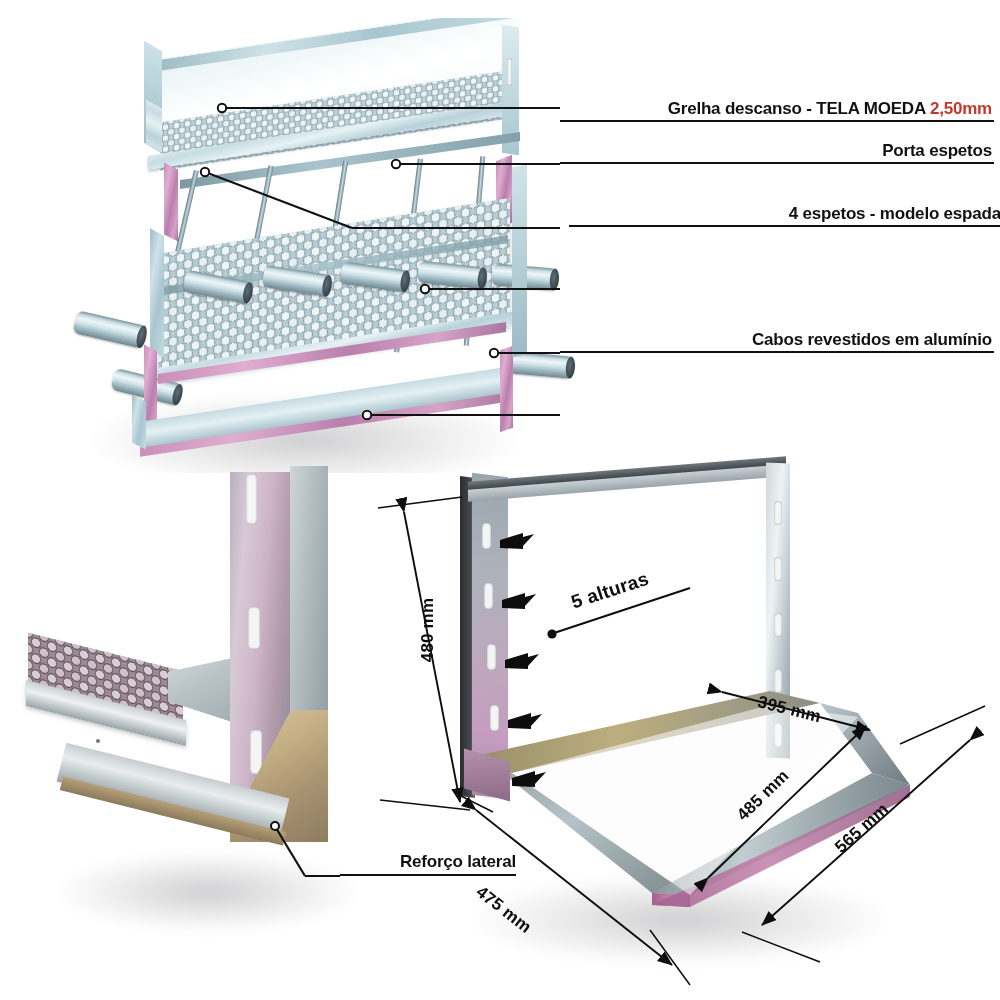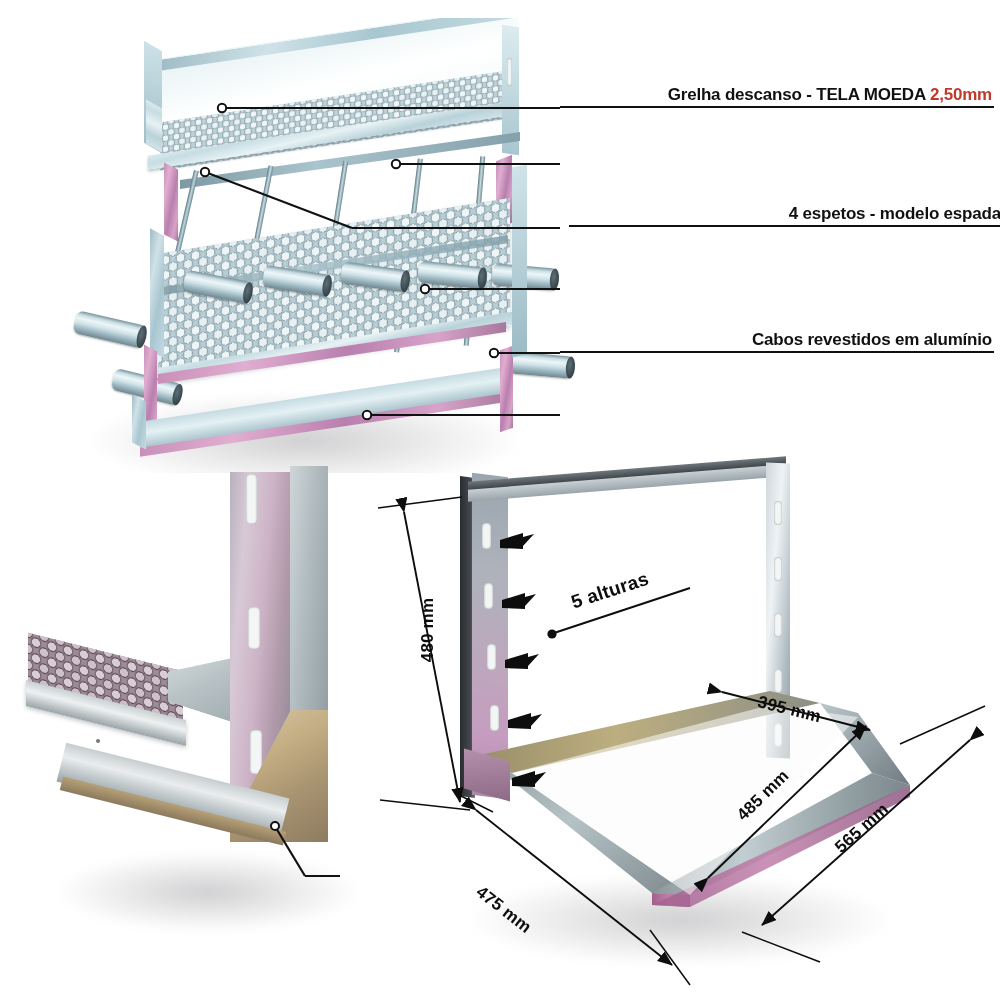--- a/index.html
+++ b/index.html
@@ -206,25 +206,29 @@
     <div class="abs metal-side" style="left:80px; top:376px; width:372px; height:30px; transform:skewY(-8.5deg);
                 background:linear-gradient(180deg,#c5dbe2 0%, #e4f1f4 40%, #9cb9c3 100%);"></div>
     <div class="abs metal-pink" style="left:80px; top:402px; width:372px; height:9px; transform:skewY(-8.5deg);"></div>
     <div class="abs metal-pink" style="left:440px; top:330px; width:13px; height:82px; transform:skewY(-20deg);"></div>
     <div class="abs metal-side" style="left:72px; top:380px; width:14px; height:48px; transform:skewY(26deg);"></div>
 
     <div class="abs metal-side" style="left:452px; top:148px; width:15px; height:190px; transform:skewY(-10deg);
                 background:linear-gradient(180deg,#cfe3e9,#9dbbc5);"></div>
   </div>
 
-  <div class="callout" style="left:560px; top:86px; width:434px;">
+  <div class="callout" style="left:560px; top:100px; width:434px;">
     <span class="txt label-text"><span>Grelha descanso - TELA MOEDA </span><span class="red">2,50mm</span></span>
     <span class="rule"></span>
   </div>
 
+  <div class="callout" style="left:560px; top:142px; width:434px;">
+    <span class="txt label-text"><span>Porta espetos</span><span class="red"></span></span>
+    <span class="rule"></span>
+  </div>
 
   <div class="callout" style="left:569px; top:205px; width:434px;">
     <span class="txt label-text"><span>4 espetos - modelo espada</span><span class="red"></span></span>
     <span class="rule"></span>
   </div>
 
 
   <div class="callout" style="left:560px; top:331px; width:434px;">
     <span class="txt label-text"><span>Cabos revestidos em alumínio</span><span class="red"></span></span>
     <span class="rule"></span>
@@ -289,20 +293,24 @@
     <div class="abs" style="left:212px; top:258px; width:98px; height:132px;
                 background:linear-gradient(150deg, #d9c9a8 0%, #c4ae83 35%, #a89371 65%, #8e7c60 100%);
                 clip-path: polygon(62% 0%, 100% 0%, 100% 100%, 0% 100%, 0% 88%);"></div>
 
     <div class="abs" style="left:40px; top:318px; width:230px; height:40px; transform:rotate(14deg);
                 background:linear-gradient(180deg,#c7cdcf 0%, #e9edee 35%, #98a3a7 100%);"></div>
     <div class="abs" style="left:40px; top:352px; width:230px; height:14px; transform:rotate(14deg);
                 background:linear-gradient(180deg,#b7a078 0%, #8b7a5c 100%);"></div>
   </div>
 
+  <div class="abs" style="left:340px; top:852px; width:176px;">
+    <span class="txt label-text" style="display:block; text-align:right; font-size:17px; padding-bottom:2px;">Reforço lateral</span>
+    <span class="rule" style="display:block; height:0; border-bottom:2.4px solid #111111;"></span>
+  </div>
   <svg class="abs" style="left:0; top:0; width:1000px; height:1000px; pointer-events:none;">
     <g stroke="#111111" stroke-width="2.2" fill="none">
       <line x1="340" y1="876" x2="305" y2="876"></line>
       <line x1="305" y1="876" x2="276" y2="828"></line>
       <circle cx="275" cy="826" r="4" fill="#ffffff" stroke="#111111" stroke-width="2"></circle>
     </g>
   </svg>
 
   <div id="photo-dims">
 

